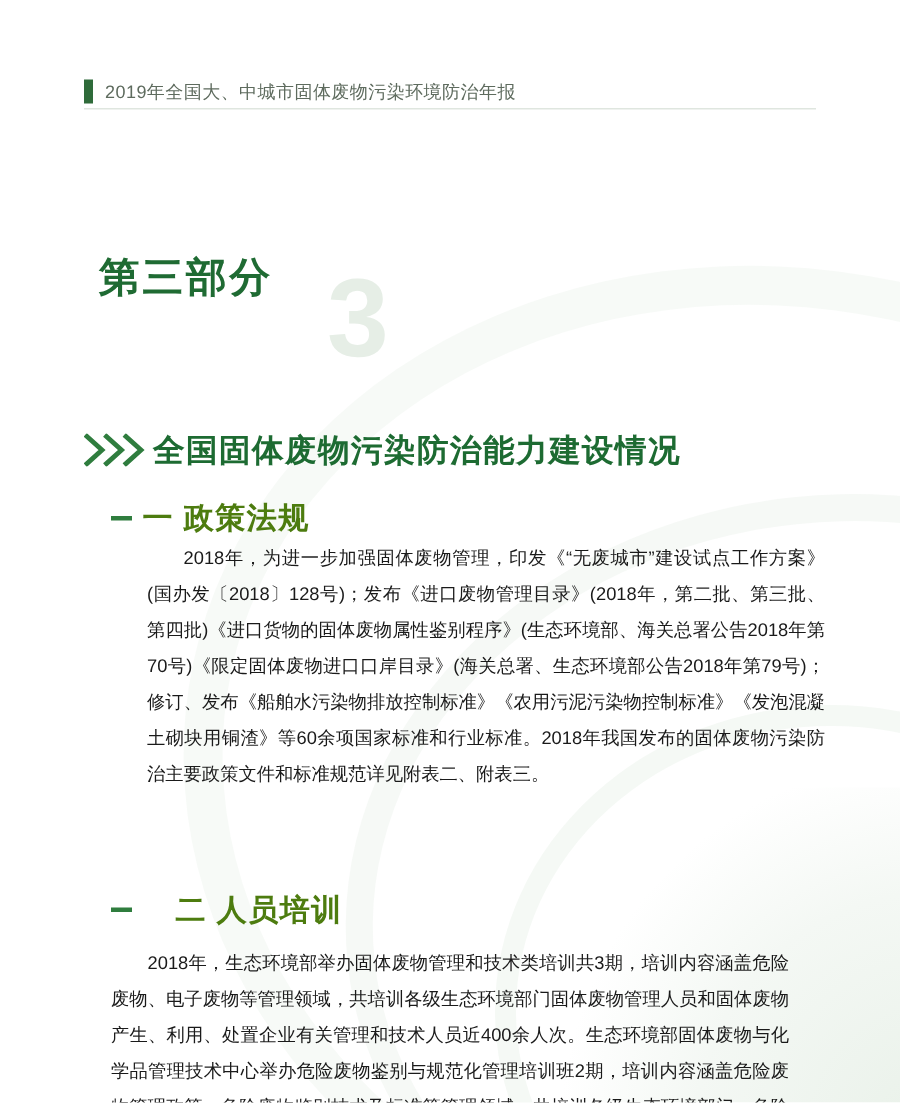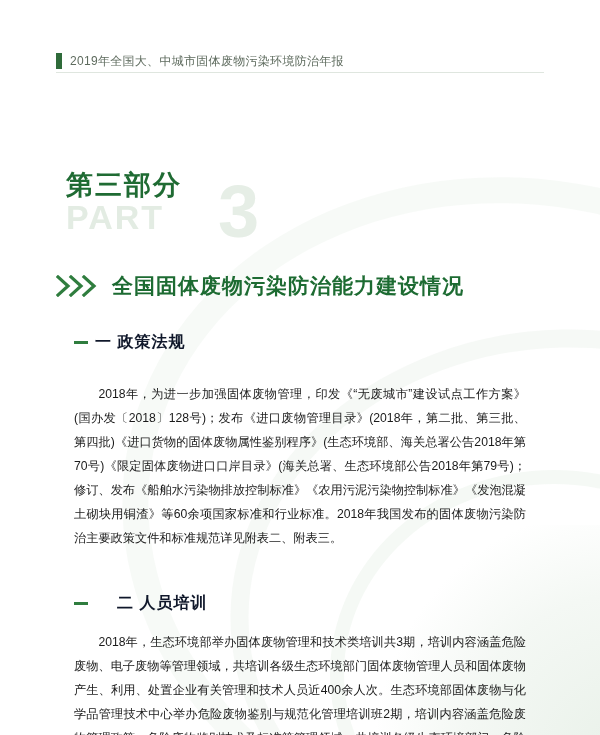--- a/index.html
+++ b/index.html
@@ -119,24 +119,23 @@
     font-weight: bold;
     color: #e6eee6;
     line-height: 1;
     z-index: 0;
   }
 
   
   .chapter {
     position: absolute;
     left: 56px;
-    top: 272px;
-    display: flex;
-    align-items: center;
-    gap: 10px;
+    top: 286px;
+    display: flex;
+    align-items: center;
   }
   .chev {
     display: flex;
     align-items: center;
   }
   .chev svg { display: block; }
   .chapter-title {
     font-size: 21px;
     font-weight: bold;
     color: #1d6b32;
@@ -152,61 +151,60 @@
     align-items: center;
     gap: 7px;
   }
   .section-dash {
     width: 14px;
     height: 3px;
     background: #2f7d3e;
     flex: none;
   }
   .section-title {
-    font-size: 16px;
-    font-weight: bold;
-    color: #0f172a;
+    font-size: 20px;
+    font-weight: bold;
+    color: #4d7c0f;
     letter-spacing: 1px;
     white-space: nowrap;
   }
   #sec1 { top: 332px; }
   #sec2 { top: 593px; gap: 29px; }
 
   
   .para {
     position: absolute;
     left: 74px;
     width: 452px;
     font-size: 12.2px;
     line-height: 24px;
     color: #1a1a1a;
     text-align: justify;
     text-justify: inter-ideograph;
     text-indent: 2em;
   }
-  #para1 { top: 382px; }
+  #para1 { top: 360px; margin-left: 24px; }
   #para2 { top: 630px; }
 </style>
 </head>
 <body>
 
 <div class="bg-swoosh s1"></div>
 <div class="bg-swoosh s2"></div>
 <div class="bg-swoosh s3"></div>
 <div class="bg-corner"></div>
 
 <div class="header">
   <div class="header-bar"></div>
   <div class="header-text">2019年全国大、中城市固体废物污染环境防治年报</div>
 </div>
 <div class="header-rule"></div>
 
 <div class="part-block">
   <div class="part-num">3</div>
-  <div class="part-en">PART</div>
   <div class="part-cn">第三部分</div>
 </div>
 
 <div class="chapter">
   <span class="chev">
     <svg width="46" height="22" viewBox="0 0 46 22" aria-hidden="true">
       <path d="M2 2 L12 11 L2 20" fill="none" stroke="#2f7d3e" stroke-width="3.2" stroke-linecap="square"></path>
       <path d="M15 2 L25 11 L15 20" fill="none" stroke="#2f7d3e" stroke-width="3.2" stroke-linecap="square"></path>
       <path d="M28 2 L38 11 L28 20" fill="none" stroke="#2f7d3e" stroke-width="3.2" stroke-linecap="square"></path>
     </svg>

